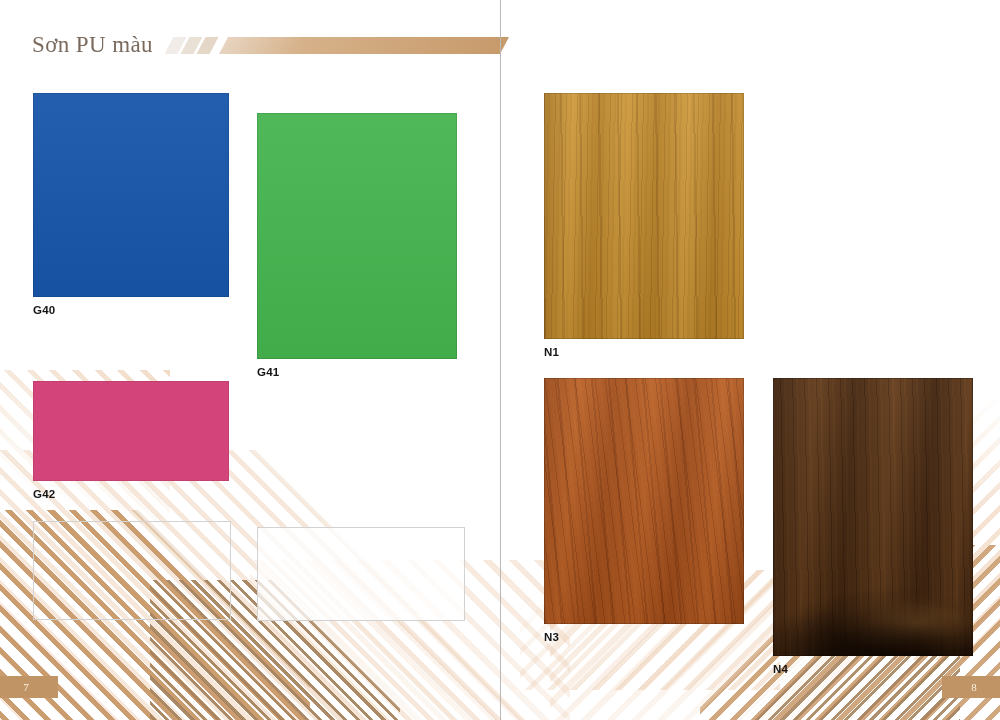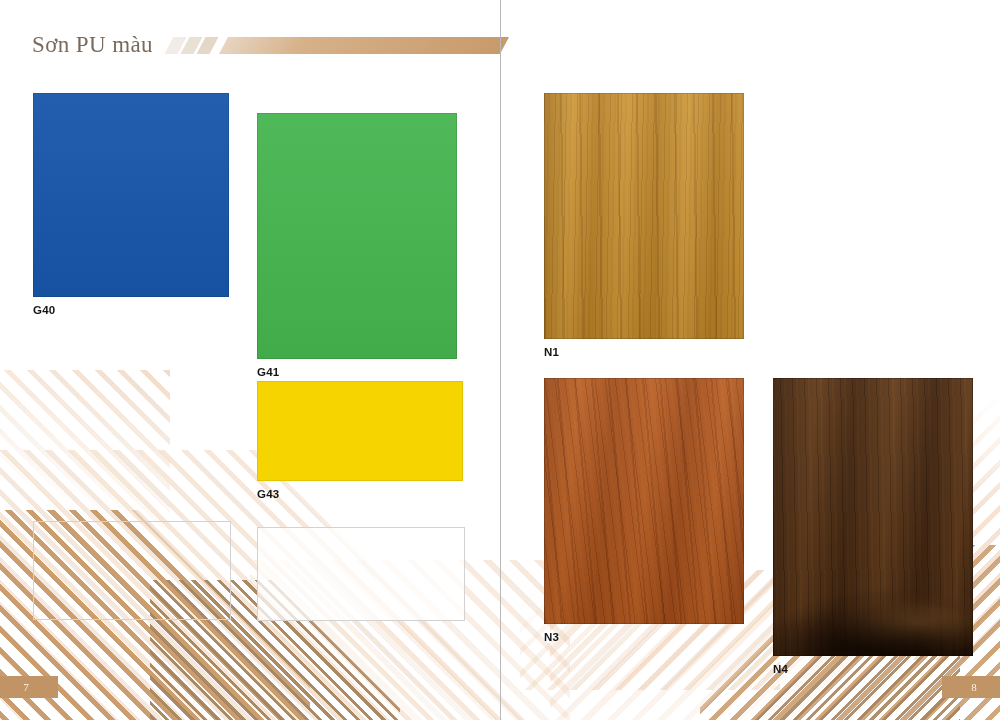--- a/index.html
+++ b/index.html
@@ -174,26 +174,26 @@
       <div class="label">G40</div>
     </div>
 
     <div class="swatch" style="left:257px;top:93px;width:200px;height:246px;margin-top:20px;">
       <div class="chip" style="background:#45B44E;
                   box-shadow:inset 0 0 0 1px rgba(0,0,0,.10);
                   background-image:linear-gradient(180deg, rgba(255,255,255,.06), rgba(0,0,0,.05));"></div>
       <div class="label">G41</div>
     </div>
 
-
-    <div class="swatch" style="left:257px;top:381px;width:206px;height:100px;">
-      <div class="chip" style="background:#F5D400;
+    <div class="swatch" style="left:33px;top:381px;width:196px;height:100px;">
+      <div class="chip" style="background:#D2447A;
                   box-shadow:inset 0 0 0 1px rgba(0,0,0,.08);"></div>
-      <div class="label">G43</div>
-    </div>
+      <div class="label">G42</div>
+    </div>
+
 
     <div class="placeholder" style="left:33px;top:521px;width:196px;height:97px;"></div>
     <div class="placeholder" style="left:257px;top:527px;width:206px;height:92px;background:rgba(255,255,255,.75);"></div>
 
     <div class="pagenum pagenum-left">
       <span>7</span>
     </div>
   </div>
 
   <div class="page page-right">

